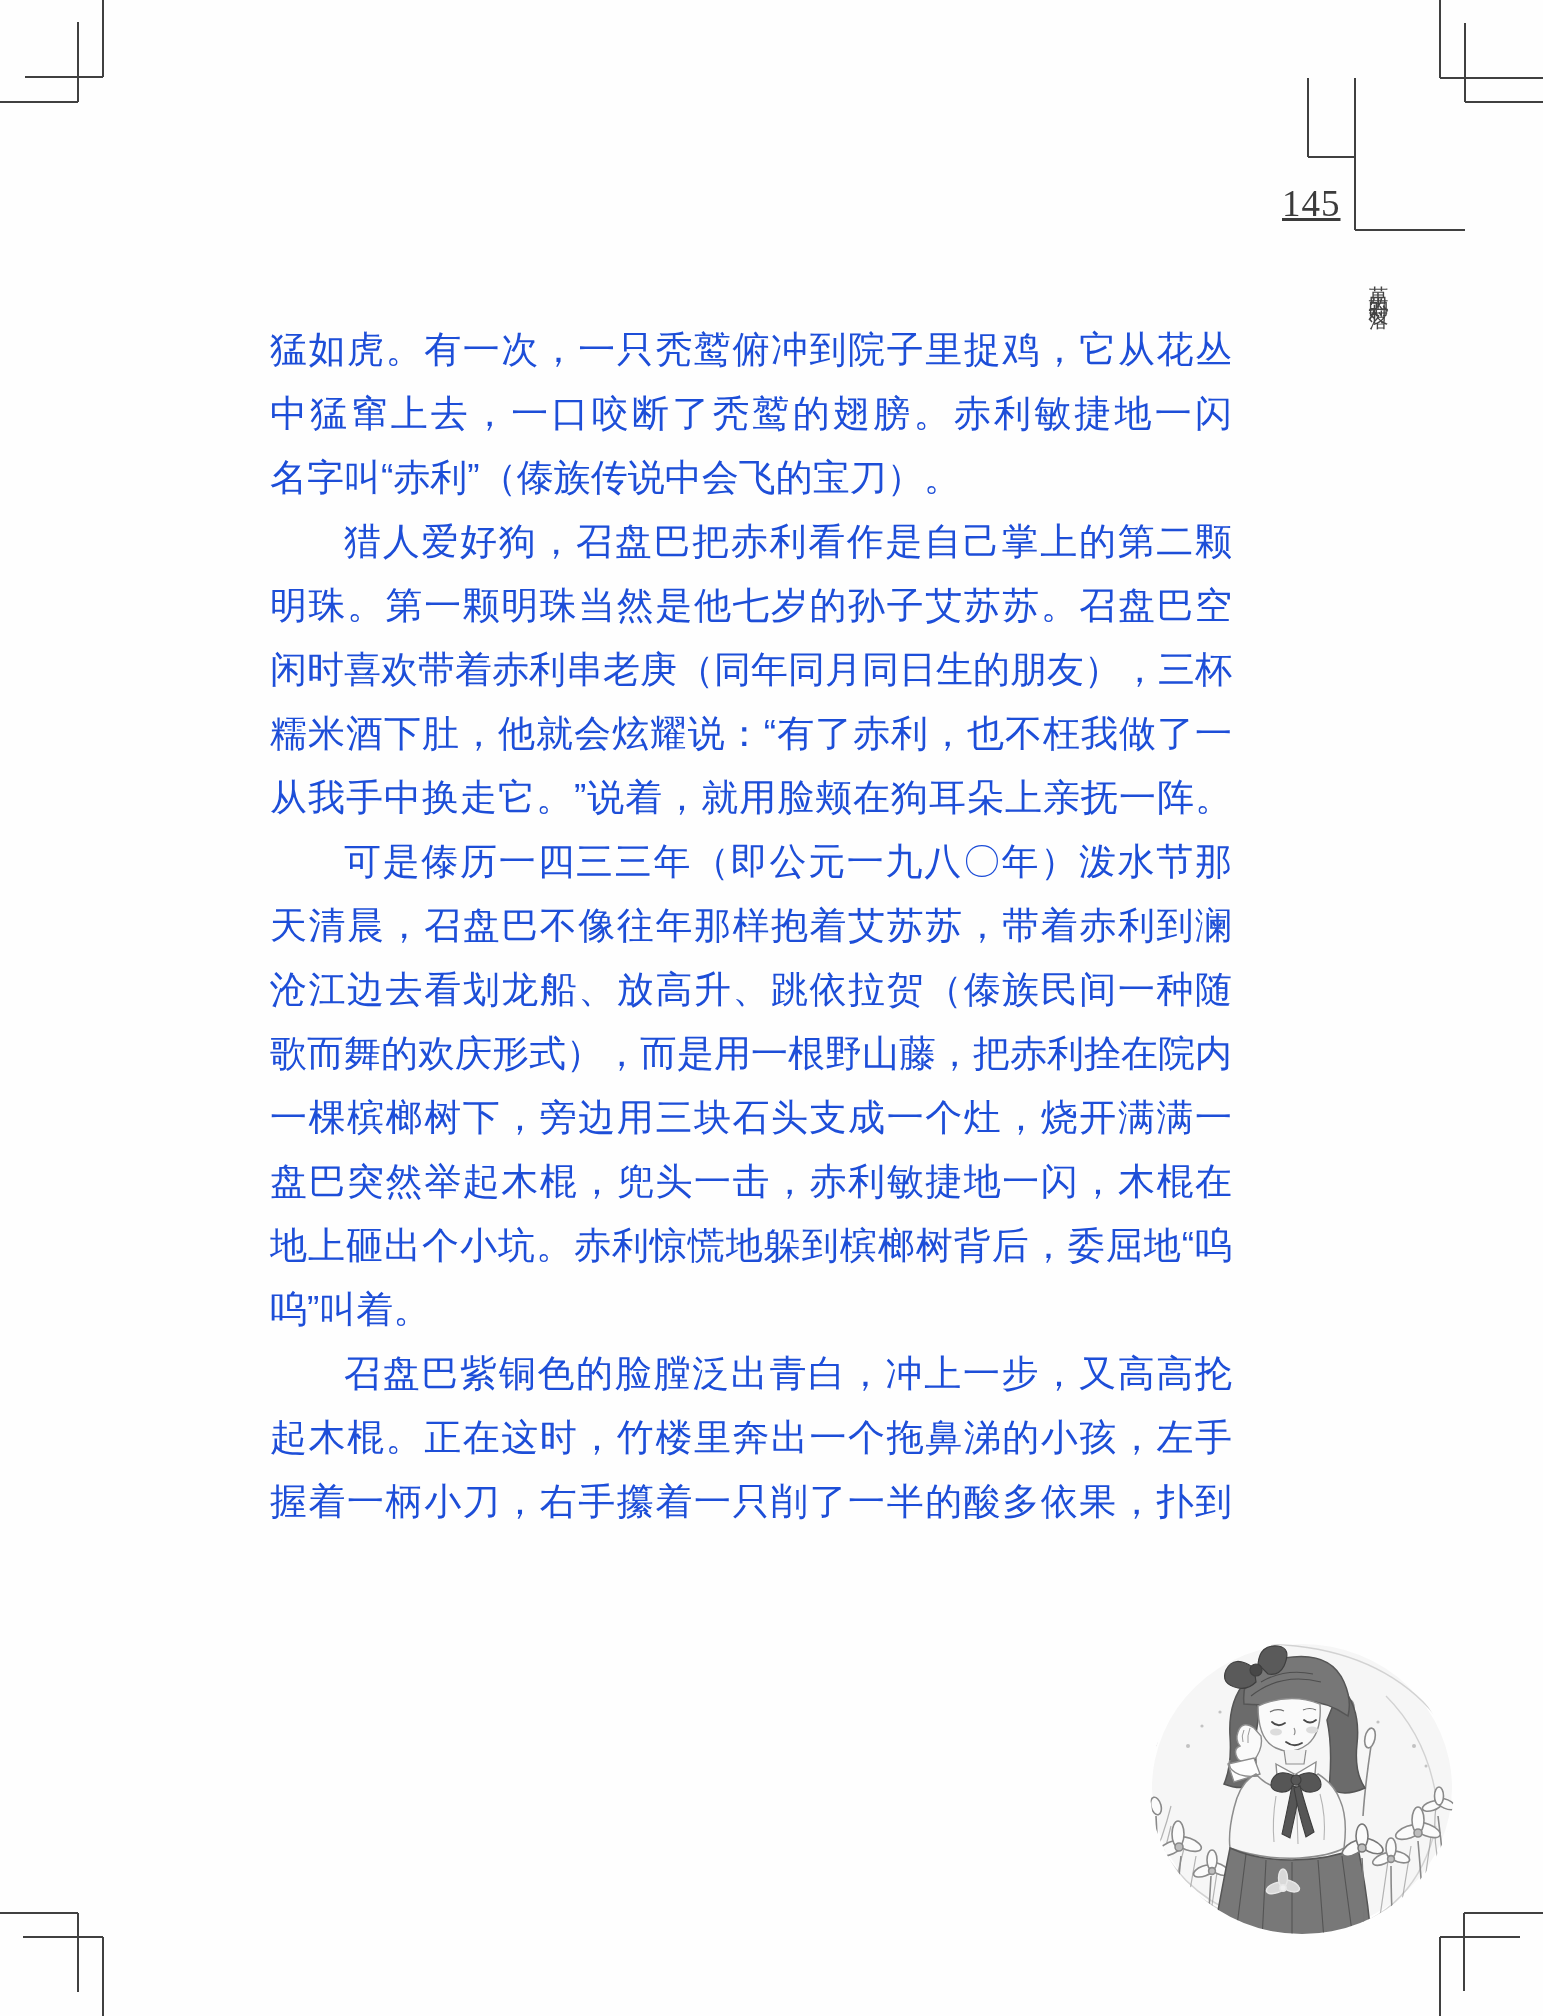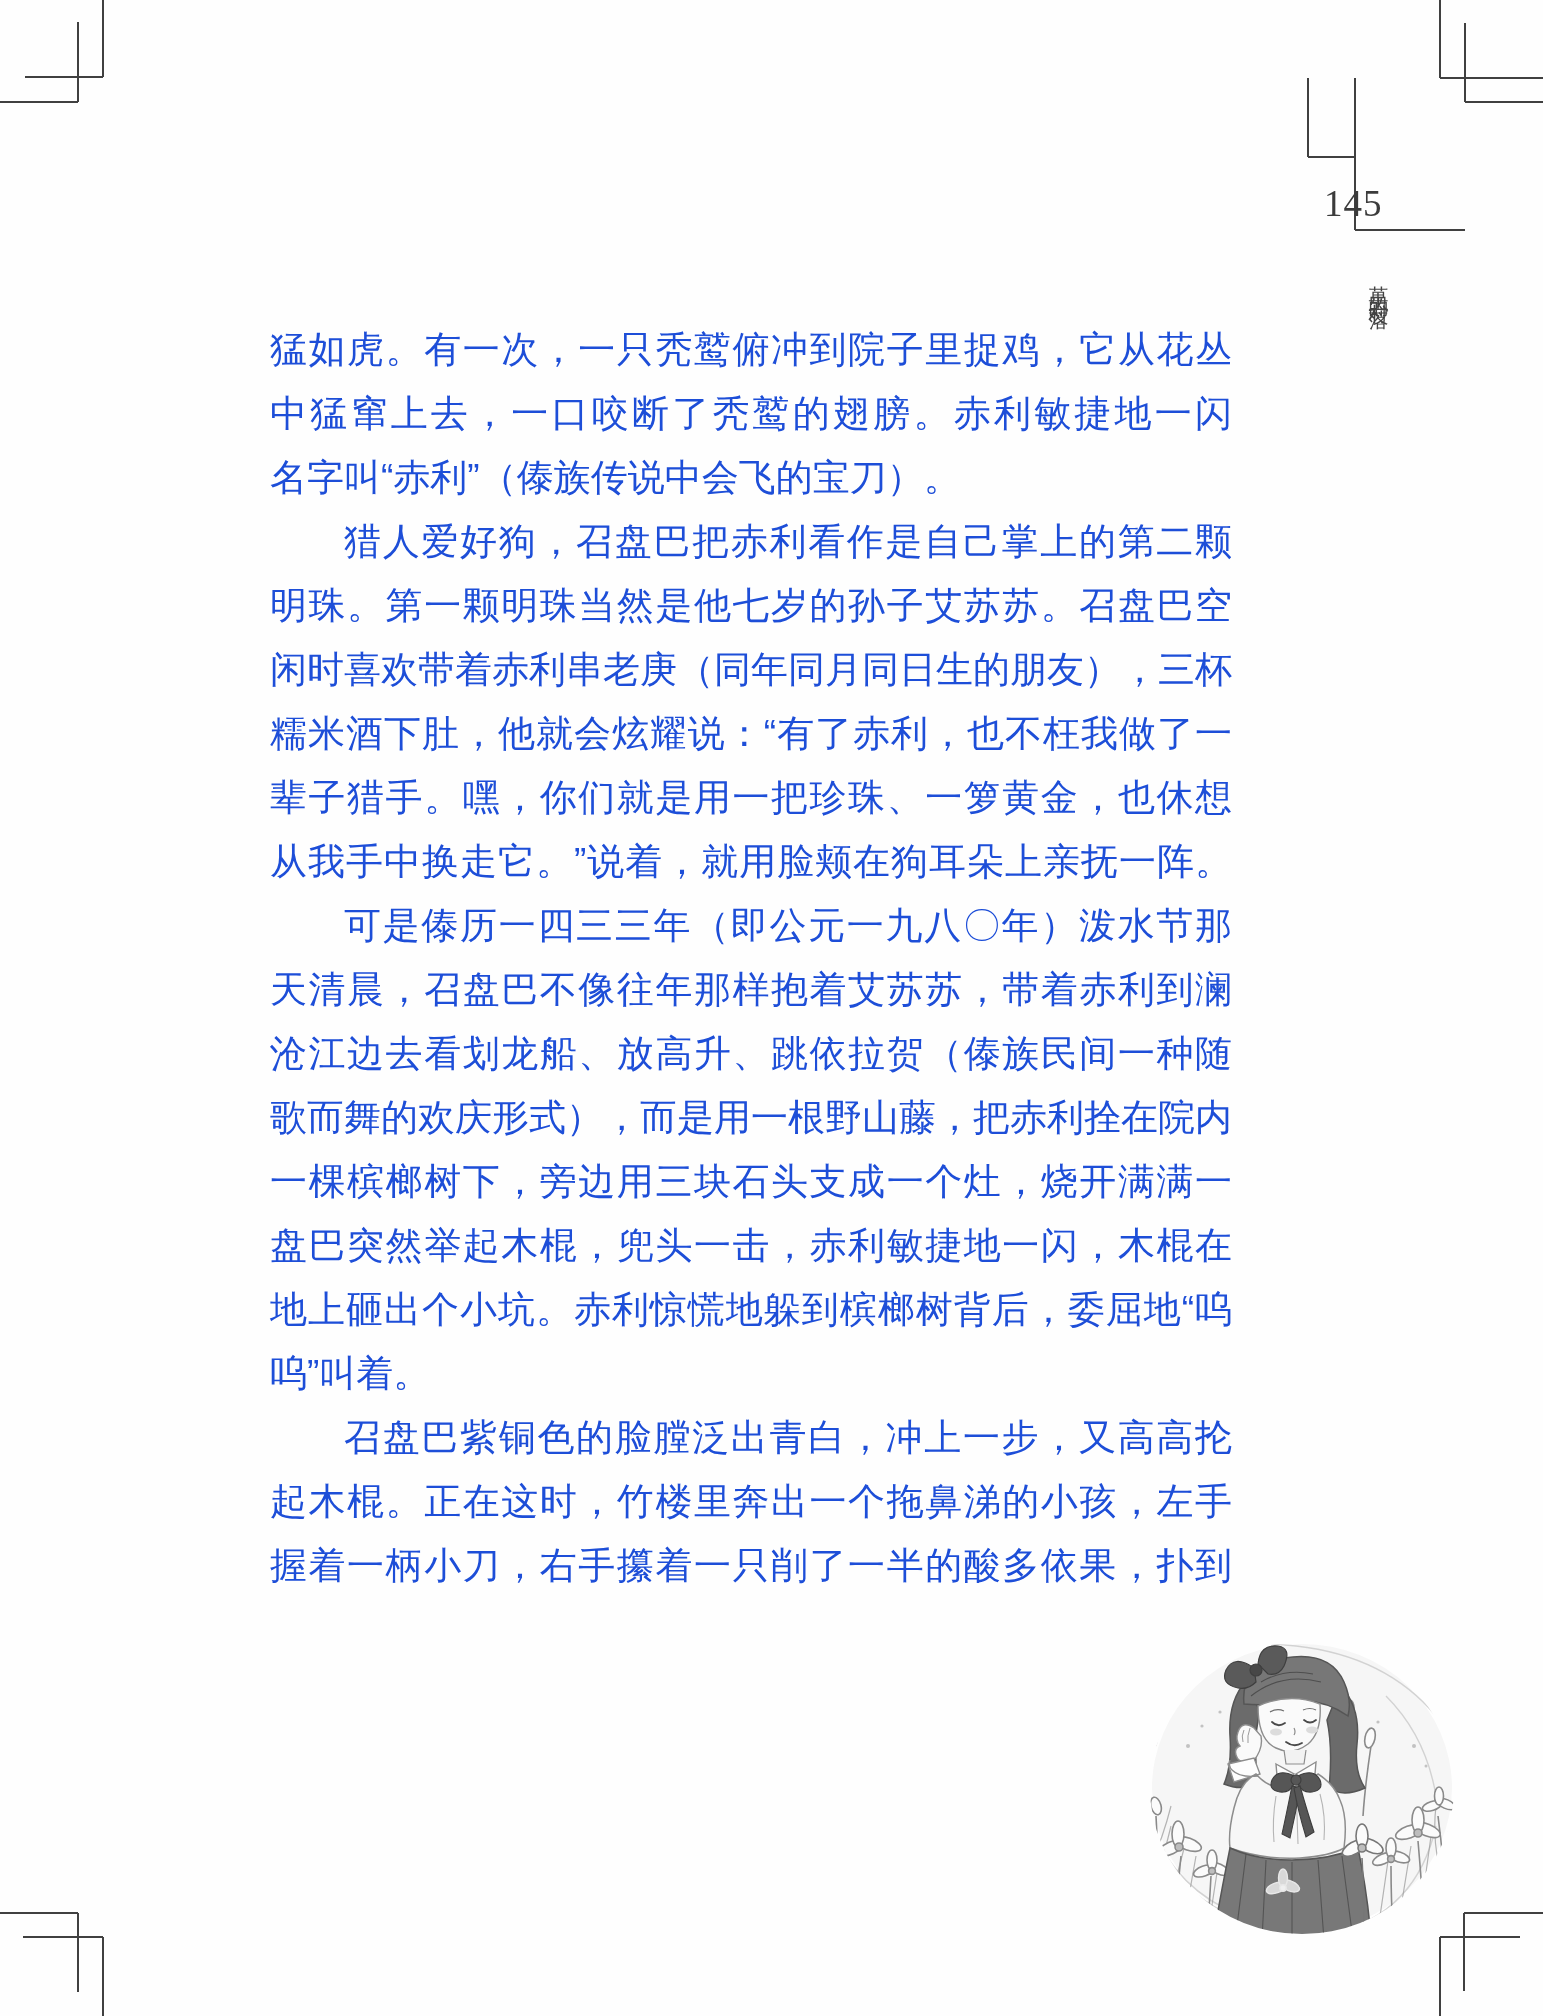--- a/index.html
+++ b/index.html
@@ -13,25 +13,26 @@
     position:relative;
     width:1543px;height:2016px;
     background:#fefefe;
   }
   .crop-marks{
     position:absolute;left:0;top:0;width:1543px;height:2016px;
     pointer-events:none;
   }
   .page-number{
     position:absolute;
-    left:1324px;top:182px;
+    left:1282px;top:182px;
     font-family:"Liberation Serif","DejaVu Serif",serif;
     font-size:37px;
     color:#3b3b3b;
     letter-spacing:1px;
+    text-decoration:underline;
   }
   .margin-title{
     position:absolute;
     left:1366px;top:270px;
     writing-mode:vertical-rl;
     font-size:20px;
     letter-spacing:6px;
     color:#424242;
   }
   .text-block{
@@ -87,21 +88,20 @@
   <div class="margin-title">草虫的村落</div>
 
   <div class="text-block" id="text-block">
       <div class="text-line">猛如虎。有一次，一只秃鹫俯冲到院子里捉鸡，它从花丛</div>
       <div class="text-line">中猛窜上去，一口咬断了秃鹫的翅膀。赤利敏捷地一闪</div>
       <div class="text-line short">名字叫“赤利”（傣族传说中会飞的宝刀）。</div>
       <div class="text-line indent">猎人爱好狗，召盘巴把赤利看作是自己掌上的第二颗</div>
       <div class="text-line">明珠。第一颗明珠当然是他七岁的孙子艾苏苏。召盘巴空</div>
       <div class="text-line">闲时喜欢带着赤利串老庚（同年同月同日生的朋友），三杯</div>
       <div class="text-line">糯米酒下肚，他就会炫耀说：“有了赤利，也不枉我做了一</div>
-      <div class="text-line">辈子猎手。嘿，你们就是用一把珍珠、一箩黄金，也休想</div>
       <div class="text-line">从我手中换走它。”说着，就用脸颊在狗耳朵上亲抚一阵。</div>
       <div class="text-line indent">可是傣历一四三三年（即公元一九八〇年）泼水节那</div>
       <div class="text-line">天清晨，召盘巴不像往年那样抱着艾苏苏，带着赤利到澜</div>
       <div class="text-line">沧江边去看划龙船、放高升、跳依拉贺（傣族民间一种随</div>
       <div class="text-line">歌而舞的欢庆形式），而是用一根野山藤，把赤利拴在院内</div>
       <div class="text-line">一棵槟榔树下，旁边用三块石头支成一个灶，烧开满满一</div>
       <div class="text-line">盘巴突然举起木棍，兜头一击，赤利敏捷地一闪，木棍在</div>
       <div class="text-line">地上砸出个小坑。赤利惊慌地躲到槟榔树背后，委屈地“呜</div>
       <div class="text-line short">呜”叫着。</div>
       <div class="text-line indent">召盘巴紫铜色的脸膛泛出青白，冲上一步，又高高抡</div>

